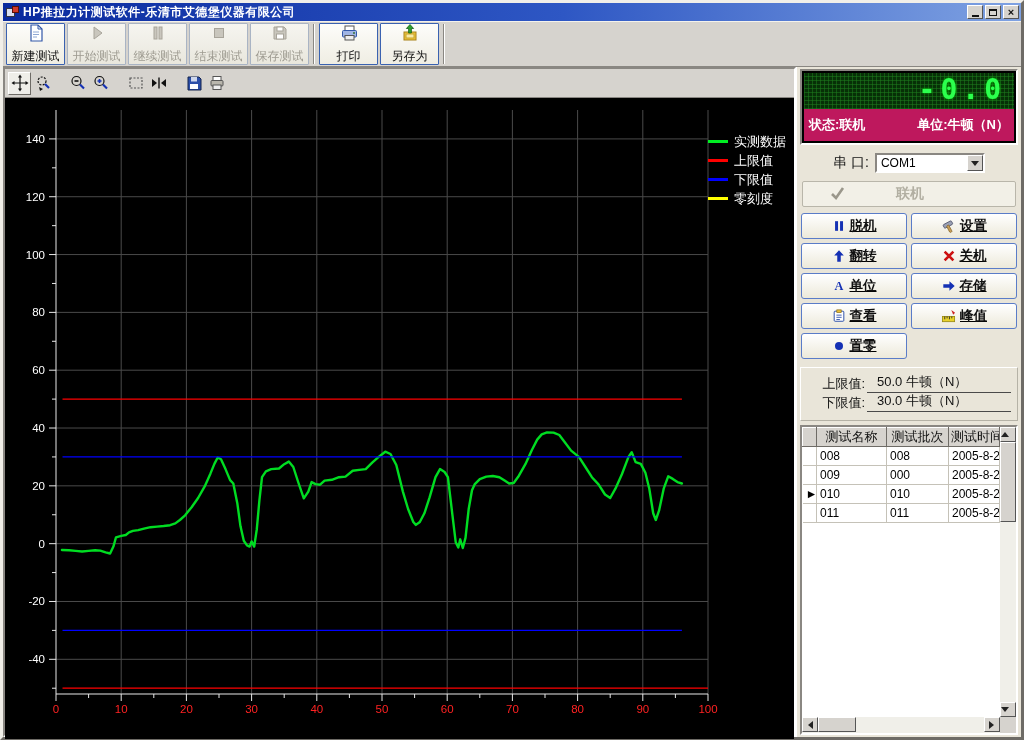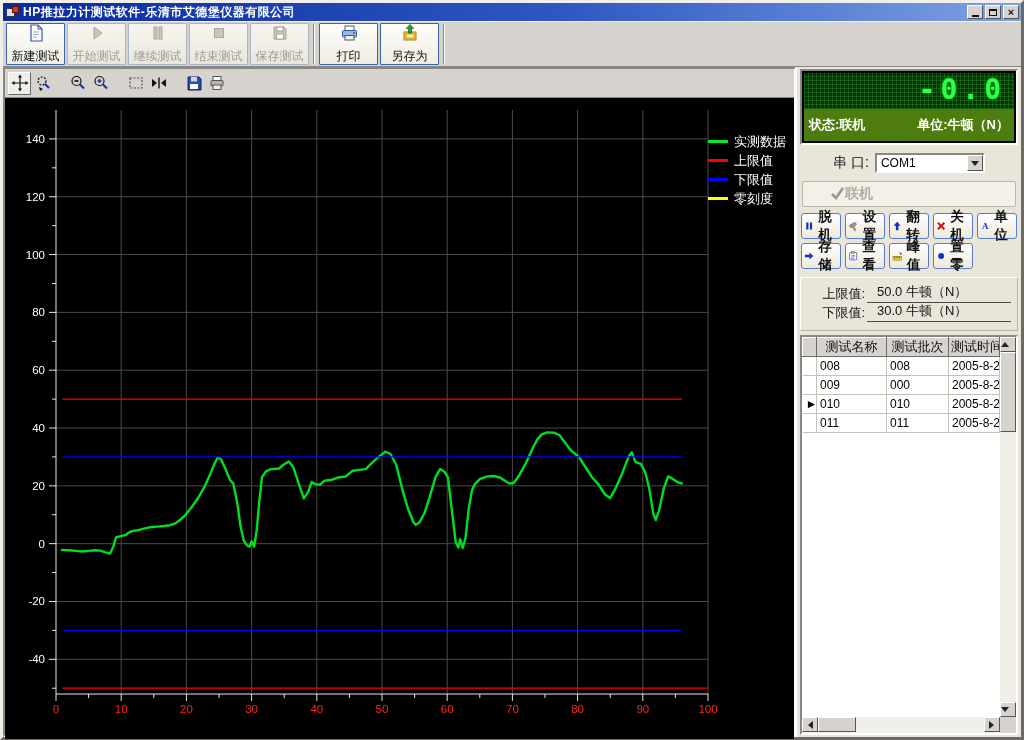--- a/index.html
+++ b/index.html
@@ -54,38 +54,38 @@
   .side-panel { flex:1; background:#e9e5d9; display:flex; flex-direction:column; padding:2px 3px; min-height:0;
     border-left:1px solid #fff; }
 
   .led-box { border:2px solid; border-color:#8a8782 #fff #fff #8a8782; background:#000; padding:2px; }
   .led-screen { height:36px; background-color:#073007;
     background-image:repeating-linear-gradient(0deg,rgba(30,130,30,.5) 0 1px,transparent 1px 4px),
                      repeating-linear-gradient(90deg,rgba(30,130,30,.5) 0 1px,transparent 1px 4px);
     display:flex; align-items:center; justify-content:flex-end; }
   .led-value { font-family:"DejaVu Sans Mono",monospace; font-weight:bold; font-size:28px; line-height:1;
     color:#2cff4e; letter-spacing:5px; padding:0 8px 2px 0; text-shadow:0 0 3px #0c0; }
-  .led-status { height:20px; background:#4d7c0f; color:#fff; font-size:13px; font-weight:bold;
+  .led-status { height:20px; background:#be185d; color:#fff; font-size:13px; font-weight:bold;
     display:flex; align-items:center; justify-content:space-between; padding:16px 5px; }
 
   .serial-row { height:28px; display:flex; align-items:center; justify-content:center; gap:6px; margin-top:4px; }
   .serial-label { font-size:14px; color:#111; }
   .select { width:110px; height:20px; background:#fff; border:2px solid; border-color:#8a8782 #fff #fff #8a8782;
     display:flex; align-items:center; cursor:pointer;gap:17px; }
   .select .val { flex:1; font-size:12px; padding-left:4px; color:#000; }
   .select .dd { width:16px; height:16px; background:#d6d3ce; border:1px solid; border-color:#fff #555 #555 #fff;
     display:flex; align-items:center; justify-content:center; }
   .tri-down { width:0; height:0; border:4px solid transparent; border-top:5px solid #222; margin-top:4px; }
 
   .connect-btn { height:26px; margin:4px 2px 2px 2px; background:#f2f0e7; border:1px solid #b9b6aa; border-radius:2px;
     display:flex; align-items:center; font-size:14px; font-weight:bold; color:#b2afa2; }
   .connect-btn .chk { margin:0 0 0 26px; }
-  .connect-btn .txt { flex:1; text-align:left; margin-right:40px; }
-
-  .btn-grid { display:grid; grid-template-columns:1fr 1fr 1fr 1fr 1fr; gap:4px; margin:4px 1px 0 1px; }
+  .connect-btn .txt { flex:1; text-align:center; margin-right:40px; }
+
+  .btn-grid { display:grid; grid-template-columns:1fr 1fr; gap:4px; margin:4px 1px 0 1px;text-decoration:underline; }
   .side-btn { height:26px; display:flex; align-items:center; justify-content:center; gap:4px;
     background:linear-gradient(#ffffff,#ece9da); border:1px solid #5a7cc8; border-radius:3px;
     font-size:13.5px; font-weight:bold; color:#111; cursor:pointer; padding:0 2px; }
   .refresh-btn { height:26px; margin:6px 1px 0 1px; display:flex; align-items:center;
     background:linear-gradient(#ffffff,#ece9da); border:1px solid #5a7cc8; border-radius:3px;
     font-size:14px; font-weight:bold; color:#111; cursor:pointer; }
   .refresh-btn .ric { margin-left:10px; }
   .refresh-btn .txt { flex:1; text-align:center; margin-right:26px; }
 
   .params { margin-top:8px; border:1px solid #b5b2a6; border-top-color:#fff; border-left-color:#fff; padding:6px 6px 8px 2px; background:#e9e5d9; }

